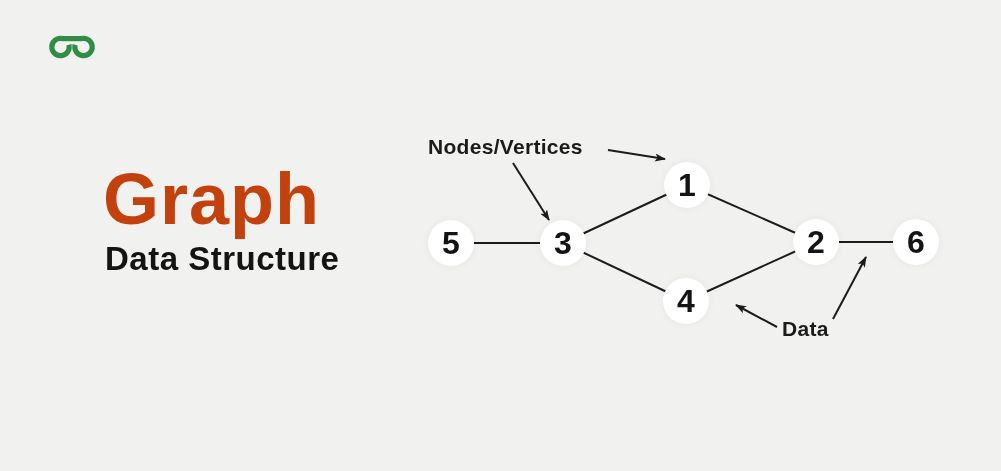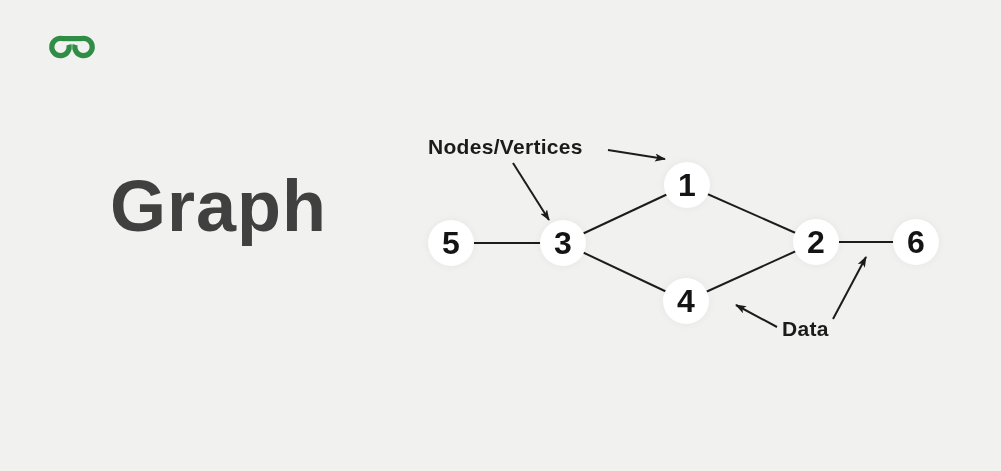--- a/index.html
+++ b/index.html
@@ -6,22 +6,22 @@
   body {
     width: 1001px; height: 471px;
     position: relative;
     background: #f1f1ef;
     font-family: "Liberation Sans", "DejaVu Sans", sans-serif;
     overflow: hidden;
   }
   .logo { position: absolute; left: 47px; top: 30px; }
   .title-block { position: absolute; left: 103px; top: 163px; color: #141414; }
   .title-main {
-    margin: 7px; font-size: 72px; font-weight: 800;
-    letter-spacing: 1px; line-height: 1.02; color: #404040;
+    margin: 0; font-size: 72px; font-weight: 800;
+    letter-spacing: 1px; line-height: 1.02; color: #c2410c;
   }
   .title-sub {
     margin: 4px 0 0 2px; font-size: 33px; font-weight: 700;
     letter-spacing: 0.5px; color: #141414;
   }
   #diagram { position: absolute; left: 0; top: 0; width: 847px; height: 471px; }
   #edge-svg { position: absolute; left: 0; top: 0; z-index: 1; }
   .node {
     position: absolute; width: 46px; height: 46px; border-radius: 50%;
     background: #ffffff; z-index: 2;
@@ -39,20 +39,21 @@
 <body>
 
 <svg class="logo" width="50" height="30" viewBox="0 0 50 30" fill="none">
   <path d="M21.9,14.75 A8.7,8.7 0 1 1 15.75,8.6" stroke="#2f8d46" stroke-width="5.2" fill="none"></path>
   <path d="M28.1,14.75 A8.7,8.7 0 1 0 34.25,8.6" stroke="#2f8d46" stroke-width="5.2" fill="none"></path>
   <line x1="15" y1="8.6" x2="35" y2="8.6" stroke="#2f8d46" stroke-width="5.2"></line>
 </svg>
 
 <div class="title-block">
   <h1 class="title-main">Graph</h1>
+  <div class="title-sub">Data Structure</div>
 </div>
 
 <div id="diagram">
   <svg id="edge-svg" width="1001" height="471">
     <defs>
       <marker id="arrowhead" markerUnits="userSpaceOnUse" markerWidth="14" markerHeight="12" refX="10" refY="4" orient="auto">
         <path d="M0,0 L11,4 L0,8 L2.6,4 Z" fill="#1b1b1b"></path>
       </marker>
     </defs>
   <line x1="451" y1="243" x2="563" y2="243" stroke="#1c1c1c" stroke-width="2"></line>

